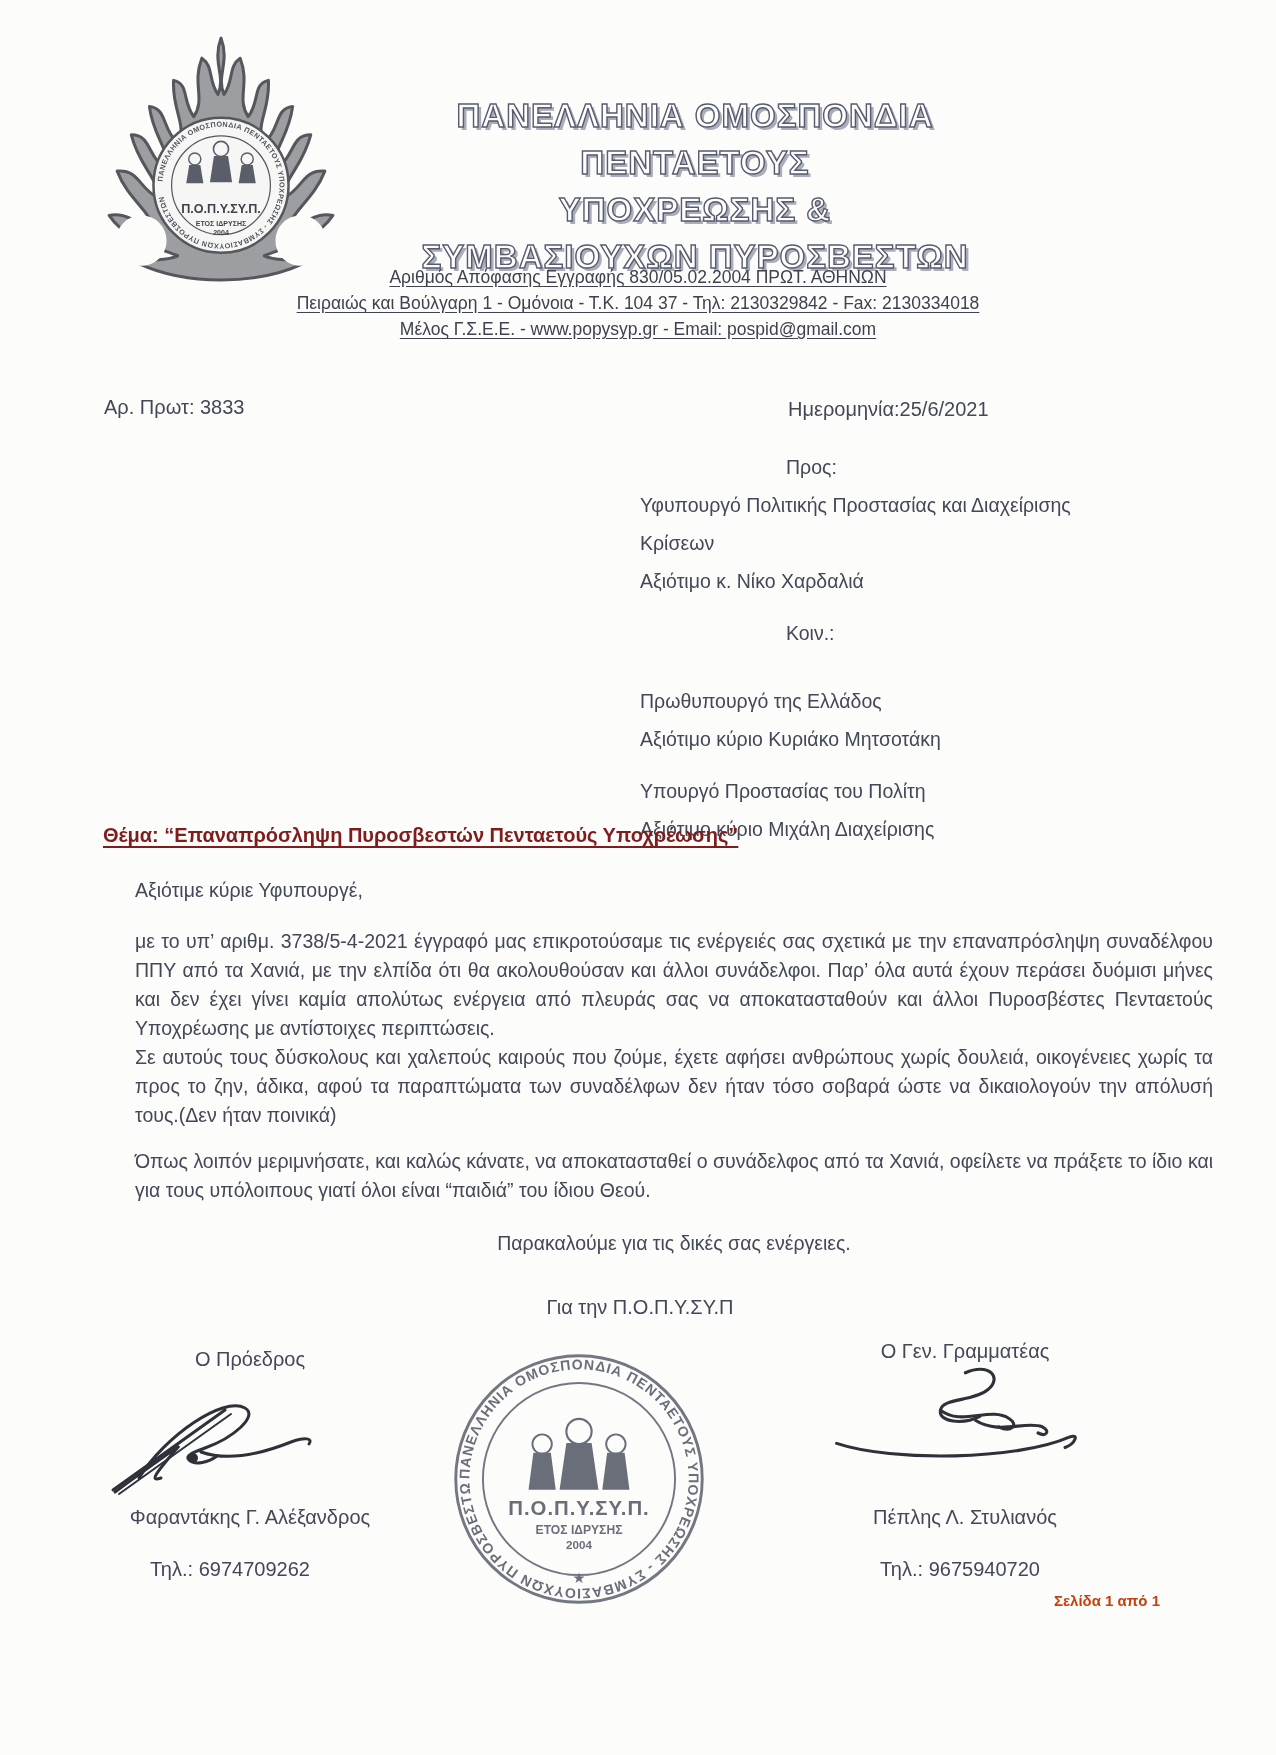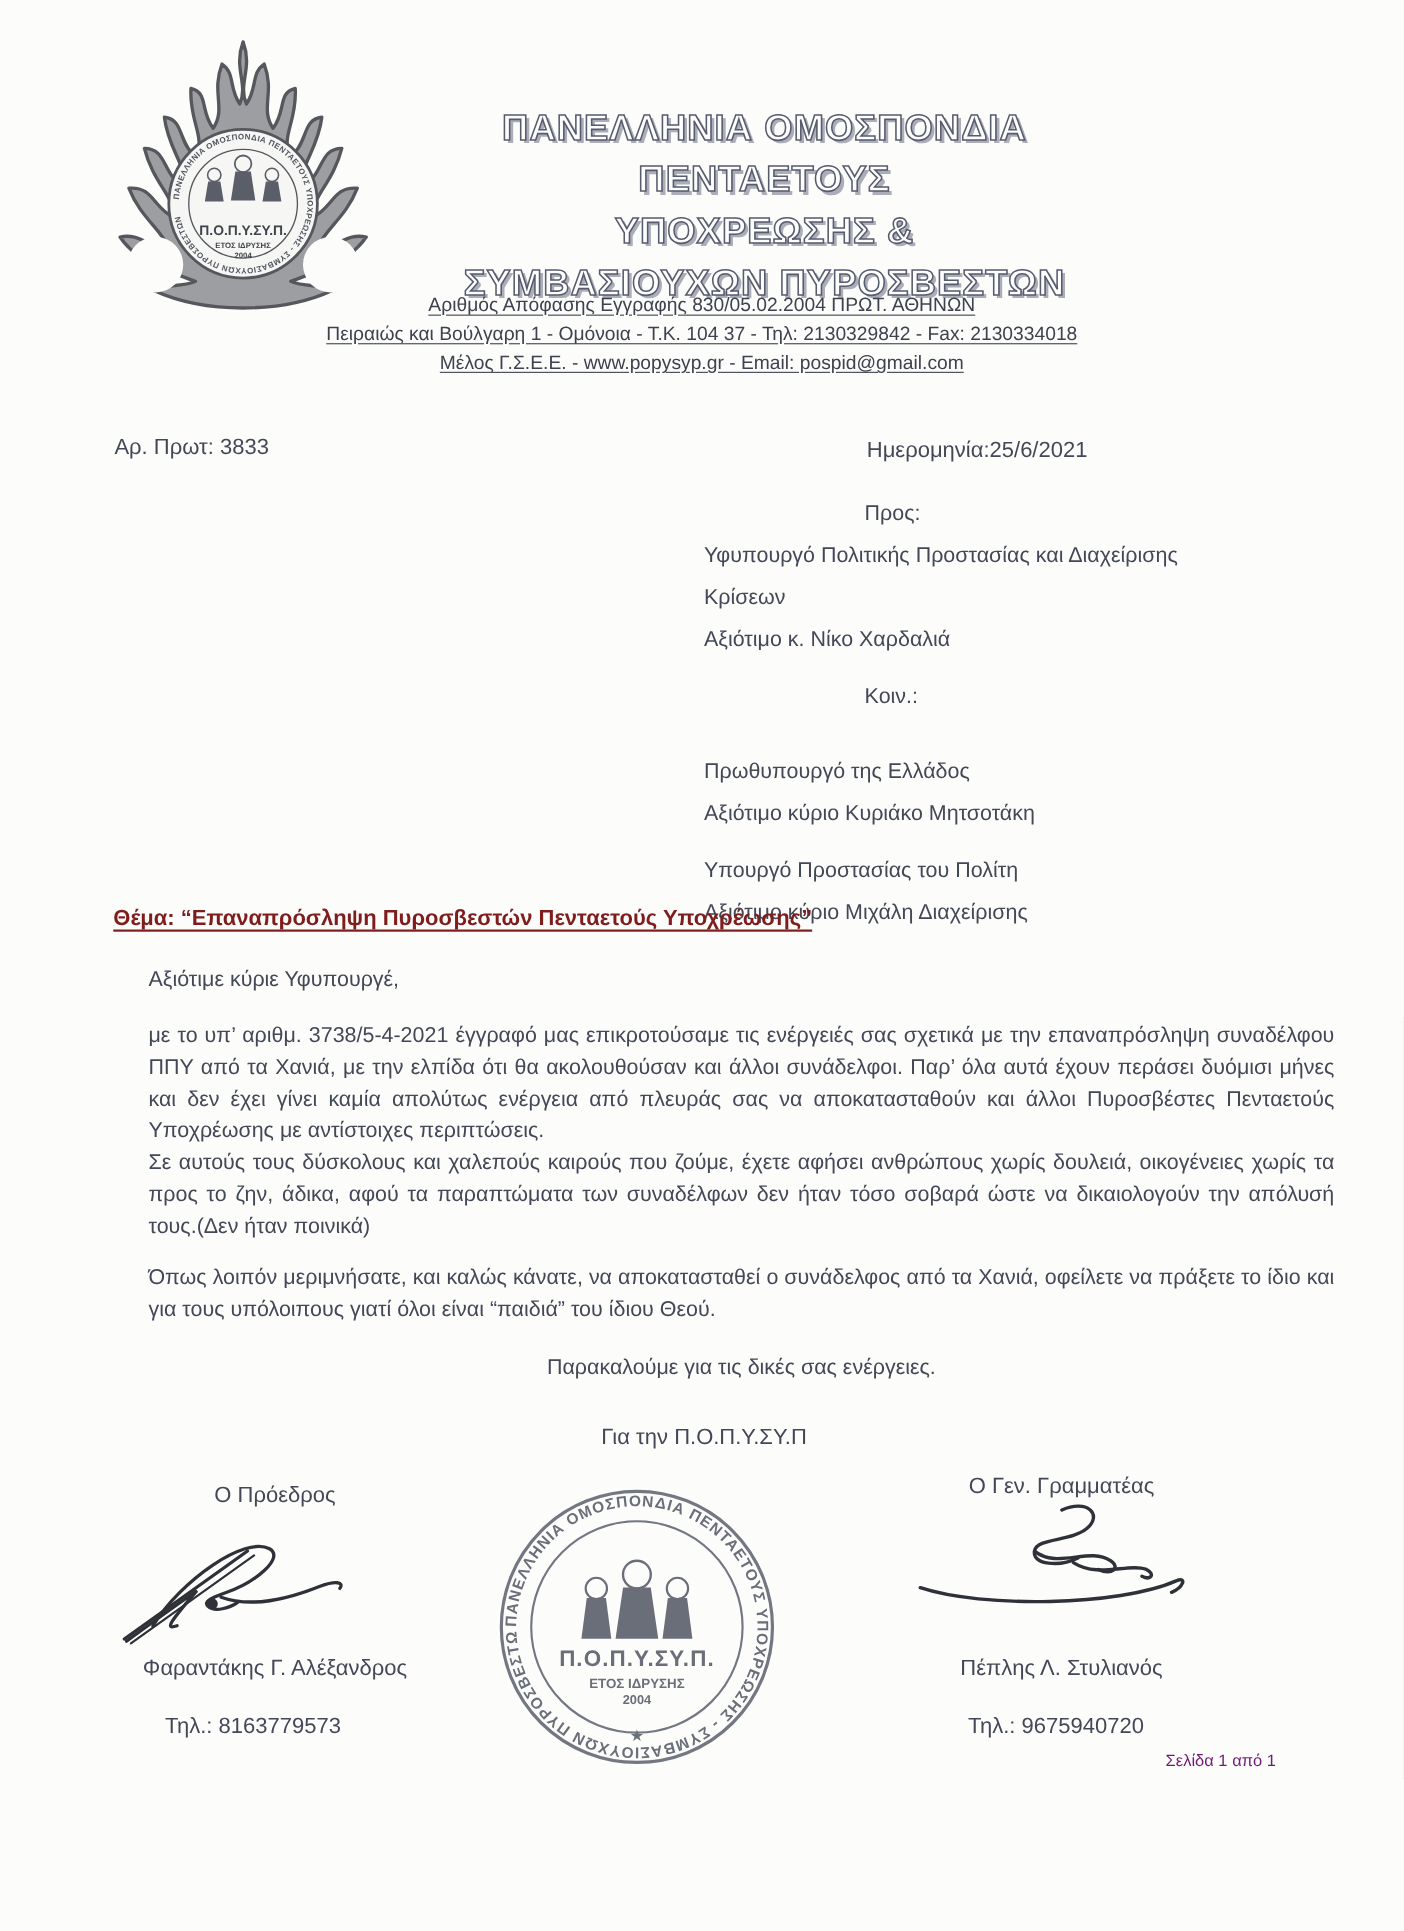--- a/index.html
+++ b/index.html
@@ -49,21 +49,21 @@
   .for-org{position:absolute;left:400px;top:1296px;width:480px;text-align:center;font-size:20px;}
   .sig-title-left{position:absolute;left:120px;top:1348px;width:260px;text-align:center;font-size:20px;}
   .sig-title-right{position:absolute;left:840px;top:1340px;width:250px;text-align:center;font-size:20px;}
   .sig-left{position:absolute;left:105px;top:1382px;width:230px;height:120px;}
   .sig-right{position:absolute;left:820px;top:1362px;width:270px;height:115px;}
   .sig-name-left{position:absolute;left:100px;top:1506px;width:300px;text-align:center;font-size:20px;}
   .sig-name-right{position:absolute;left:840px;top:1506px;width:250px;text-align:center;font-size:20px;}
   .sig-phone-left{position:absolute;left:100px;top:1558px;width:260px;text-align:center;font-size:20px;}
   .sig-phone-right{position:absolute;left:845px;top:1558px;width:230px;text-align:center;font-size:20px;}
   .stamp{position:absolute;left:448px;top:1348px;width:262px;height:262px;opacity:.92;}
-  .footer{position:absolute;left:880px;top:1592px;width:280px;text-align:right;font-size:15px;font-weight:400;color:#701a75;}
+  .footer{position:absolute;left:880px;top:1592px;width:280px;text-align:right;font-size:15px;font-weight:700;color:#c2410c;}
 </style>
 </head>
 <body>
 
 <div class="page">
 
   <svg class="logo" viewBox="0 0 250 250">
     <path d="M125 6 C116 30 130 44 122 62 C112 48 118 34 106 26 C96 52 110 66 98 84
          C86 68 94 52 78 48 C76 78 92 92 82 110 C66 96 72 76 54 74
          C58 106 76 118 70 136 C52 124 56 102 36 102 C44 134 64 146 62 164
@@ -180,18 +180,18 @@
       <path d="M164 108 h18 l5 38 h-28 z" stroke="none"></path>
     </g>
     <text x="135" y="172" text-anchor="middle" font-size="21" font-weight="700" fill="#5d626e" letter-spacing="1">Π.Ο.Π.Υ.ΣΥ.Π.</text>
     <text x="135" y="192" text-anchor="middle" font-size="12.5" font-weight="700" fill="#5d626e">ΕΤΟΣ ΙΔΡΥΣΗΣ</text>
     <text x="135" y="207" text-anchor="middle" font-size="12" font-weight="700" fill="#5d626e">2004</text>
     <text x="135" y="242" text-anchor="middle" font-size="15" fill="#5d626e">★</text>
   </svg>
 
   <div class="sig-name-left">Φαραντάκης Γ. Αλέξανδρος</div>
   <div class="sig-name-right">Πέπλης Λ. Στυλιανός</div>
-  <div class="sig-phone-left">Τηλ.: 8163779573</div>
+  <div class="sig-phone-left">Τηλ.: 6974709262</div>
   <div class="sig-phone-right">Τηλ.: 9675940720</div>
 
   <div class="footer">Σελίδα 1 από 1</div>
 
 </div>
 
 </body></html>

